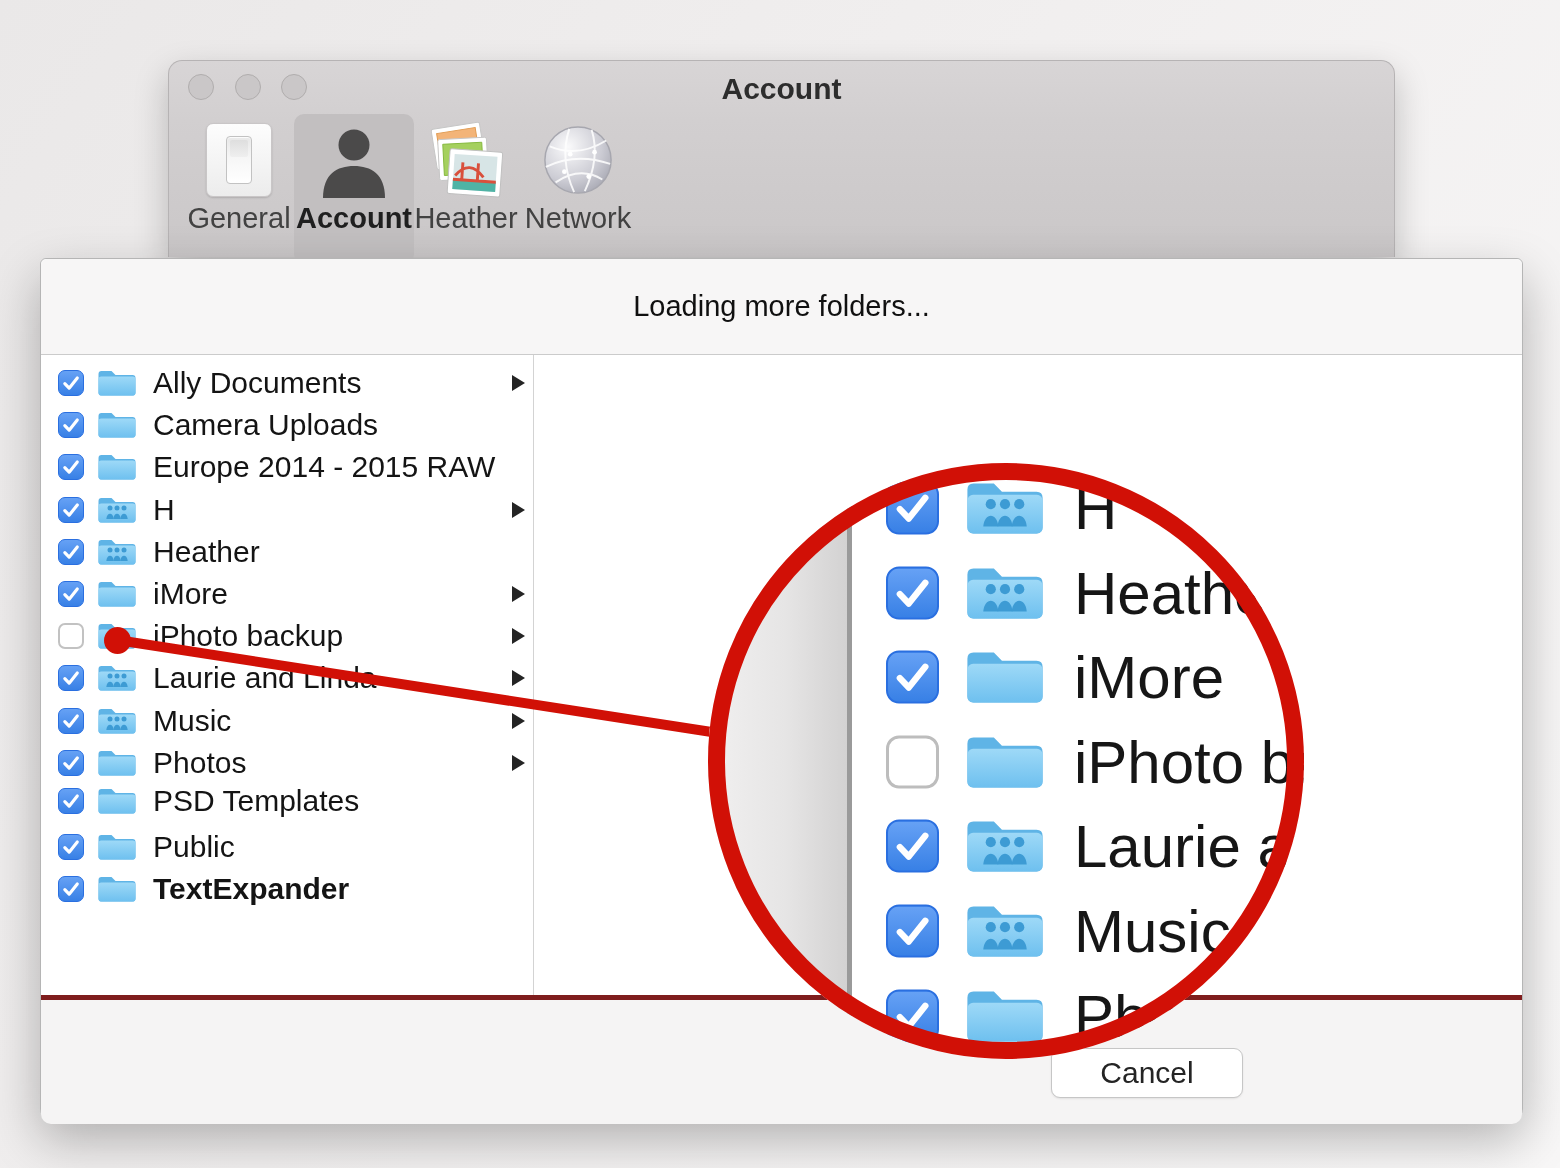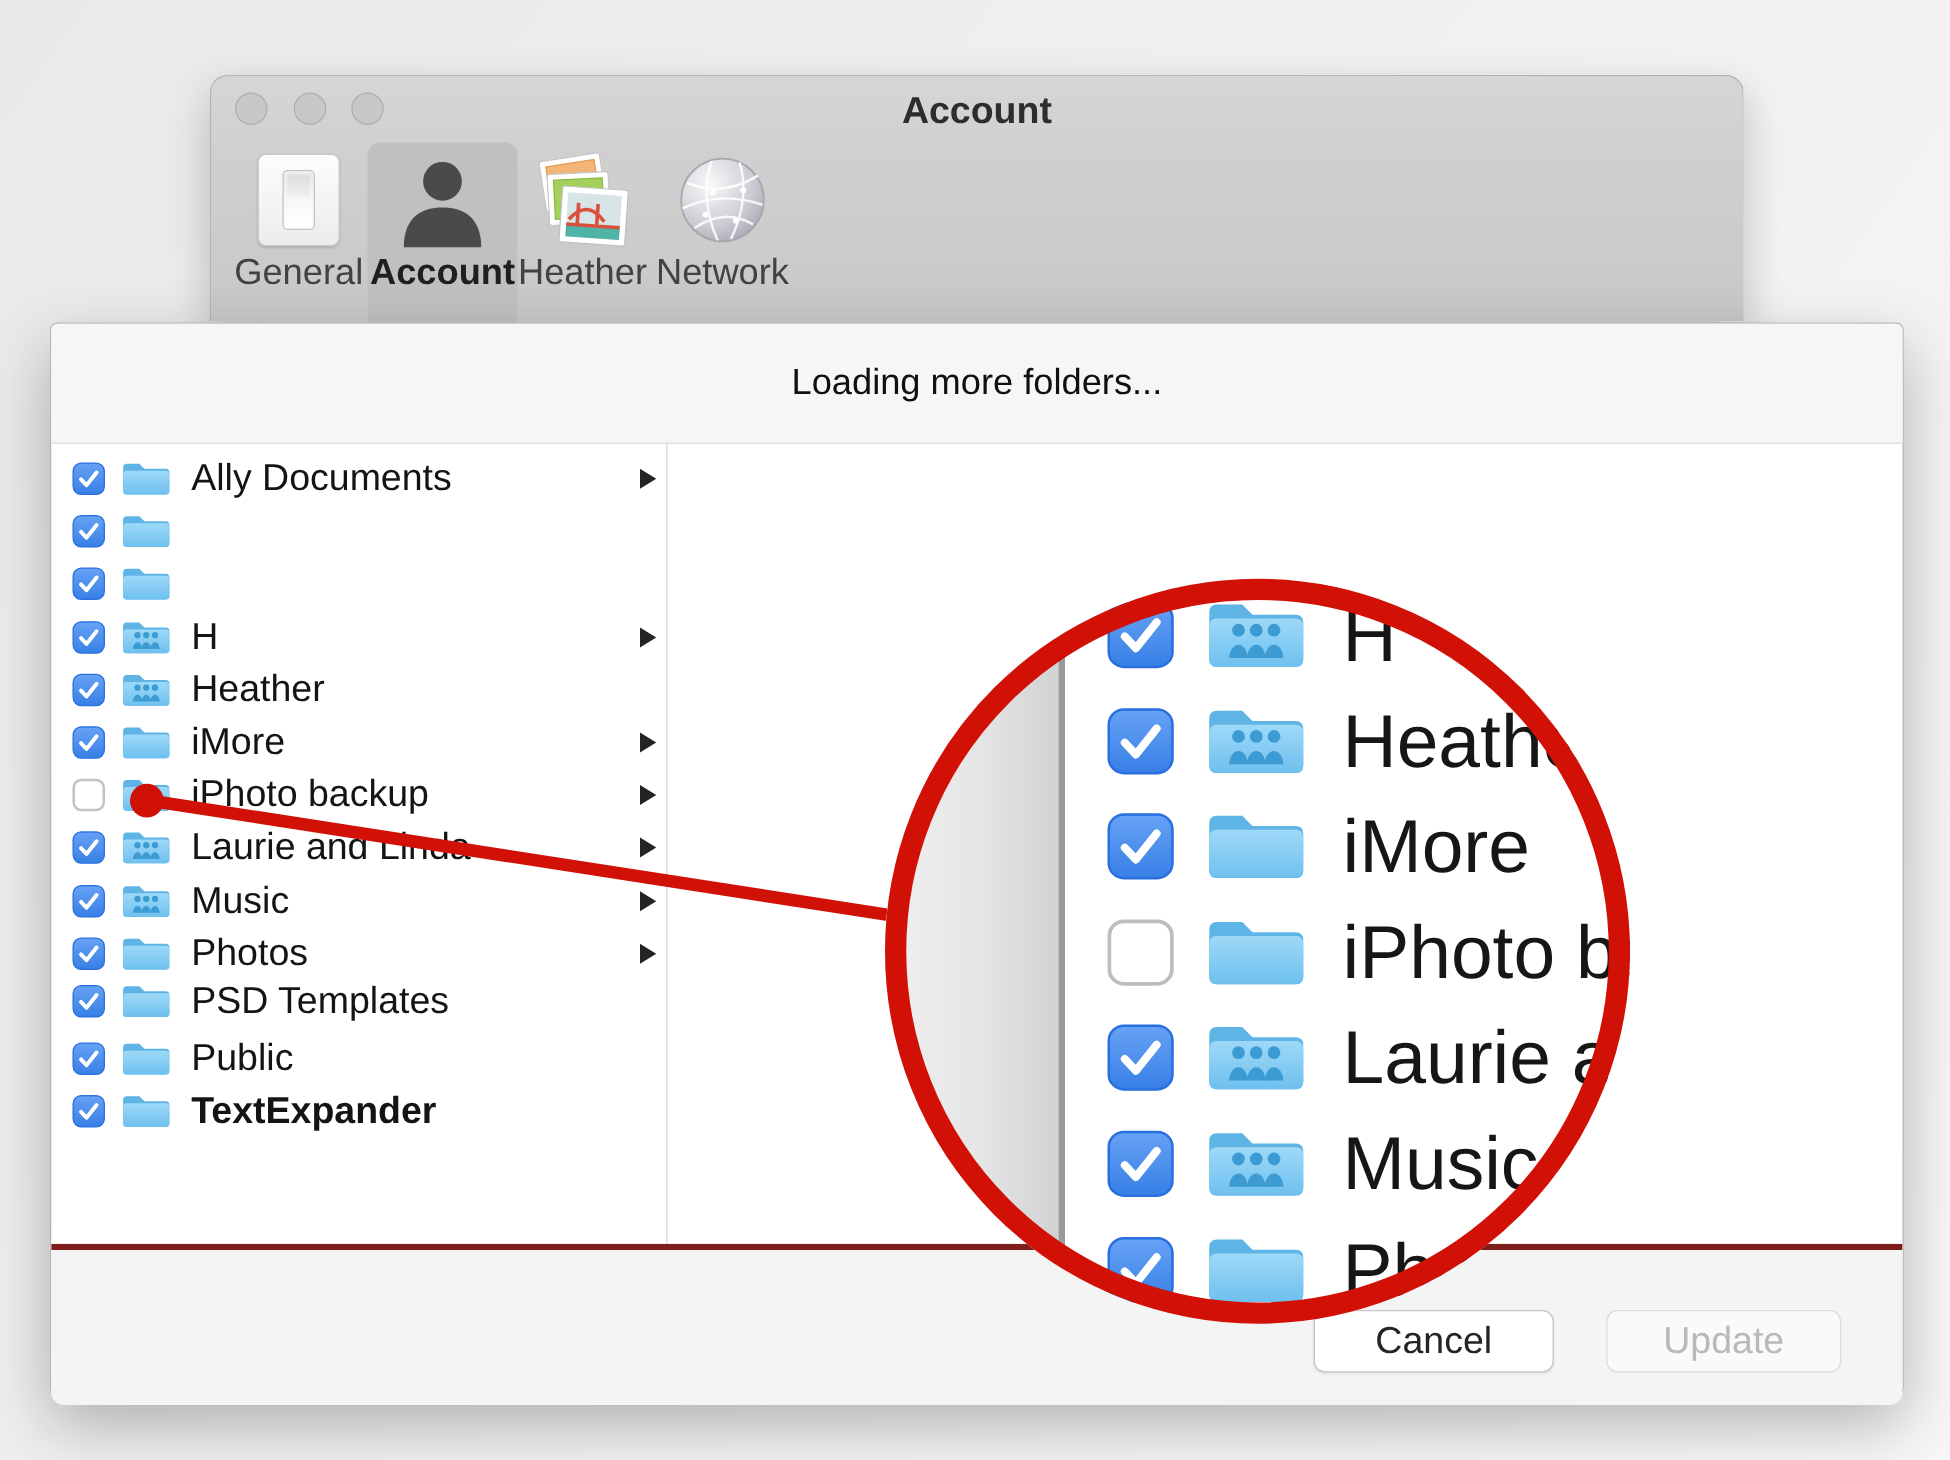--- a/index.html
+++ b/index.html
@@ -206,32 +206,34 @@
           <span class="cb on">
             <svg viewBox="0 0 26 26">
               <path d="M6.3 13.6 L11 18.6 L19.8 7.6" fill="none" stroke="#fff" stroke-width="3.4" stroke-linecap="round" stroke-linejoin="round"></path>
             </svg>
           </span>
      <span class="ficon"><svg viewBox="0 0 40 31" width="100%" height="100%">
     <path d="M1.5 6.5 Q1.5 3.5 4.5 3.5 H14.5 L18.5 7.5 H35.5 Q38.5 7.5 38.5 10.5 V25 Q38.5 28 35.5 28 H4.5 Q1.5 28 1.5 25 Z" fill="#5fb4e6"></path>
     <rect x="1.5" y="9" width="37" height="19" rx="2.8" fill="url(#folderGrad)"></rect>
 
   </svg></span>
+     <span class="fname">Camera Uploads</span>
      </div>
         <div class="row" style="top: 187.4px;">
           <span class="cb on">
             <svg viewBox="0 0 26 26">
               <path d="M6.3 13.6 L11 18.6 L19.8 7.6" fill="none" stroke="#fff" stroke-width="3.4" stroke-linecap="round" stroke-linejoin="round"></path>
             </svg>
           </span>
      <span class="ficon"><svg viewBox="0 0 40 31" width="100%" height="100%">
     <path d="M1.5 6.5 Q1.5 3.5 4.5 3.5 H14.5 L18.5 7.5 H35.5 Q38.5 7.5 38.5 10.5 V25 Q38.5 28 35.5 28 H4.5 Q1.5 28 1.5 25 Z" fill="#5fb4e6"></path>
     <rect x="1.5" y="9" width="37" height="19" rx="2.8" fill="url(#folderGrad)"></rect>
 
   </svg></span>
+     <span class="fname">Europe 2014 - 2015 RAW</span>
      </div>
         <div class="row" style="top: 229.6px;">
           <span class="cb on">
             <svg viewBox="0 0 26 26">
               <path d="M6.3 13.6 L11 18.6 L19.8 7.6" fill="none" stroke="#fff" stroke-width="3.4" stroke-linecap="round" stroke-linejoin="round"></path>
             </svg>
           </span>
      <span class="ficon"><svg viewBox="0 0 40 31" width="100%" height="100%">
     <path d="M1.5 6.5 Q1.5 3.5 4.5 3.5 H14.5 L18.5 7.5 H35.5 Q38.5 7.5 38.5 10.5 V25 Q38.5 28 35.5 28 H4.5 Q1.5 28 1.5 25 Z" fill="#5fb4e6"></path>
     <rect x="1.5" y="9" width="37" height="19" rx="2.8" fill="url(#folderGrad)"></rect>
@@ -383,21 +385,20 @@
     <path d="M1.5 6.5 Q1.5 3.5 4.5 3.5 H14.5 L18.5 7.5 H35.5 Q38.5 7.5 38.5 10.5 V25 Q38.5 28 35.5 28 H4.5 Q1.5 28 1.5 25 Z" fill="#5fb4e6"></path>
     <rect x="1.5" y="9" width="37" height="19" rx="2.8" fill="url(#folderGrad)"></rect>
 
   </svg></span>
      <span class="fname">TextExpander</span>
      </div>
       </div>
     <div class="vdivider"></div>
     <div class="sheet-footer">
       <div class="btn btn-cancel">Cancel</div>
-      <div class="btn btn-update disabled" id="update-btn">Update</div>
     </div>
   </div>
 
   <div class="callout-line"></div>
   <div class="callout-dot"></div>
   <div class="loupe" id="loupe">
     <div class="loupe-band"></div>
     <div class="loupe-edge"></div>
     <div id="loupe-list">
         <div class="lrow" style="top: 2.5px;">

